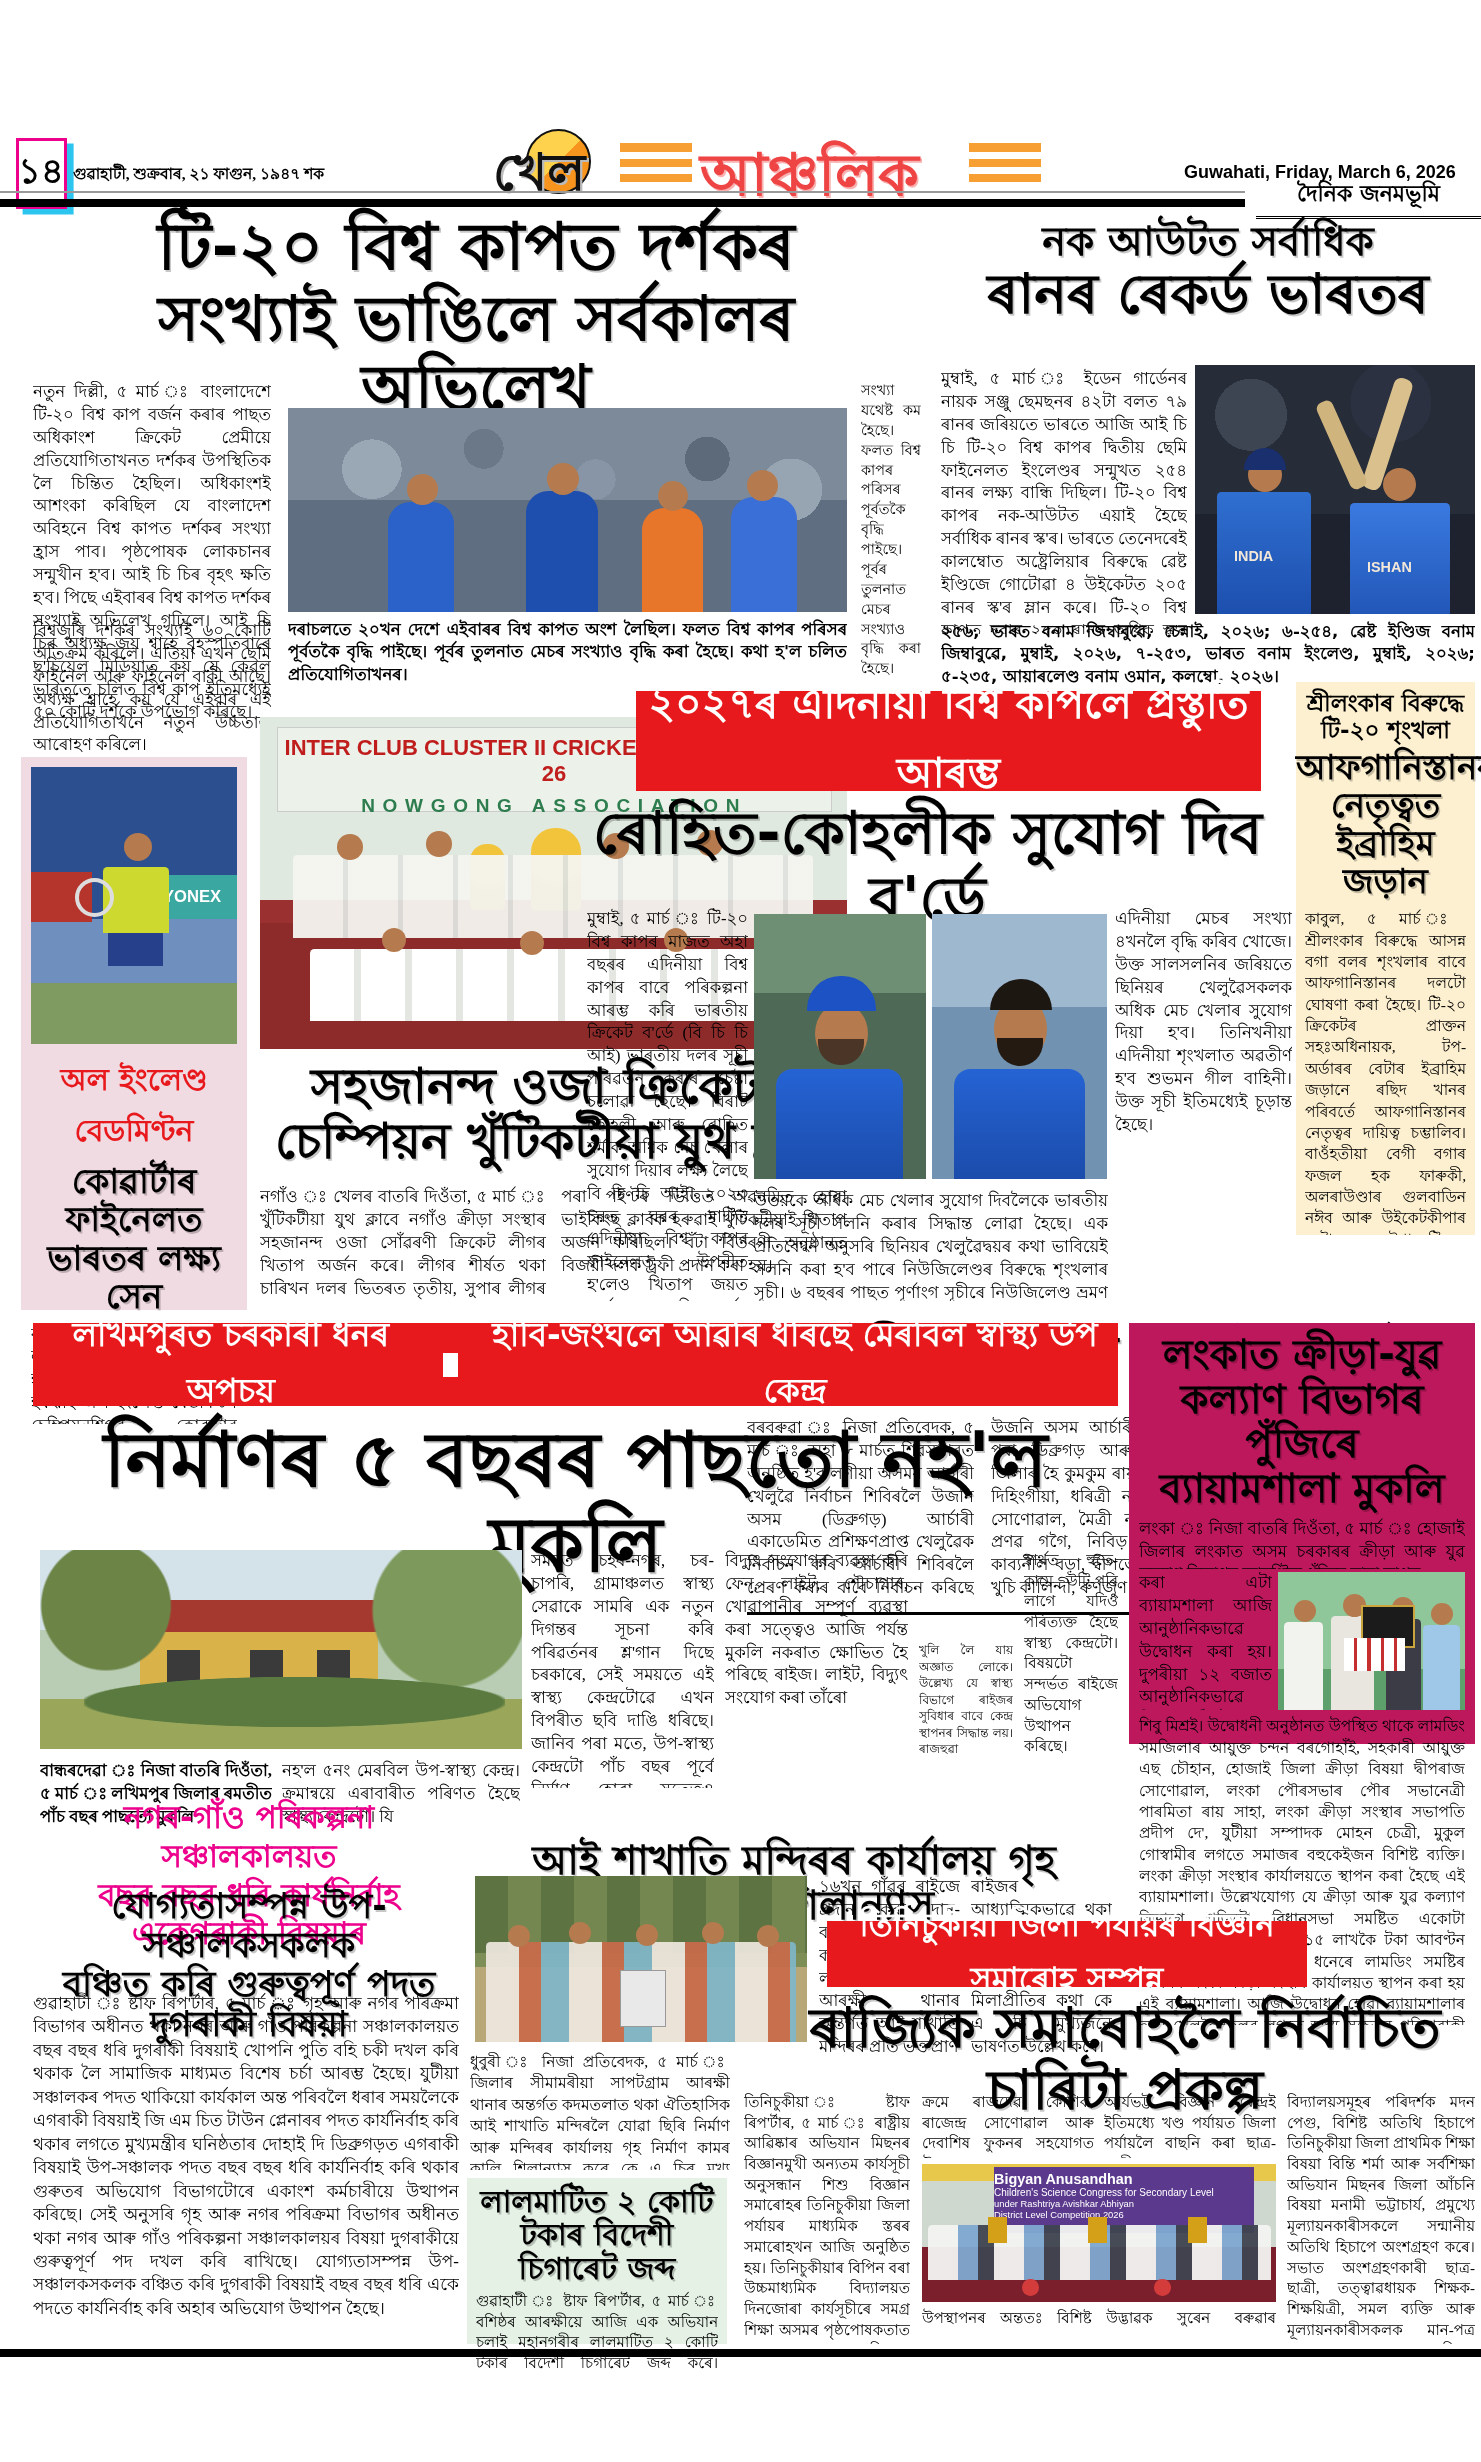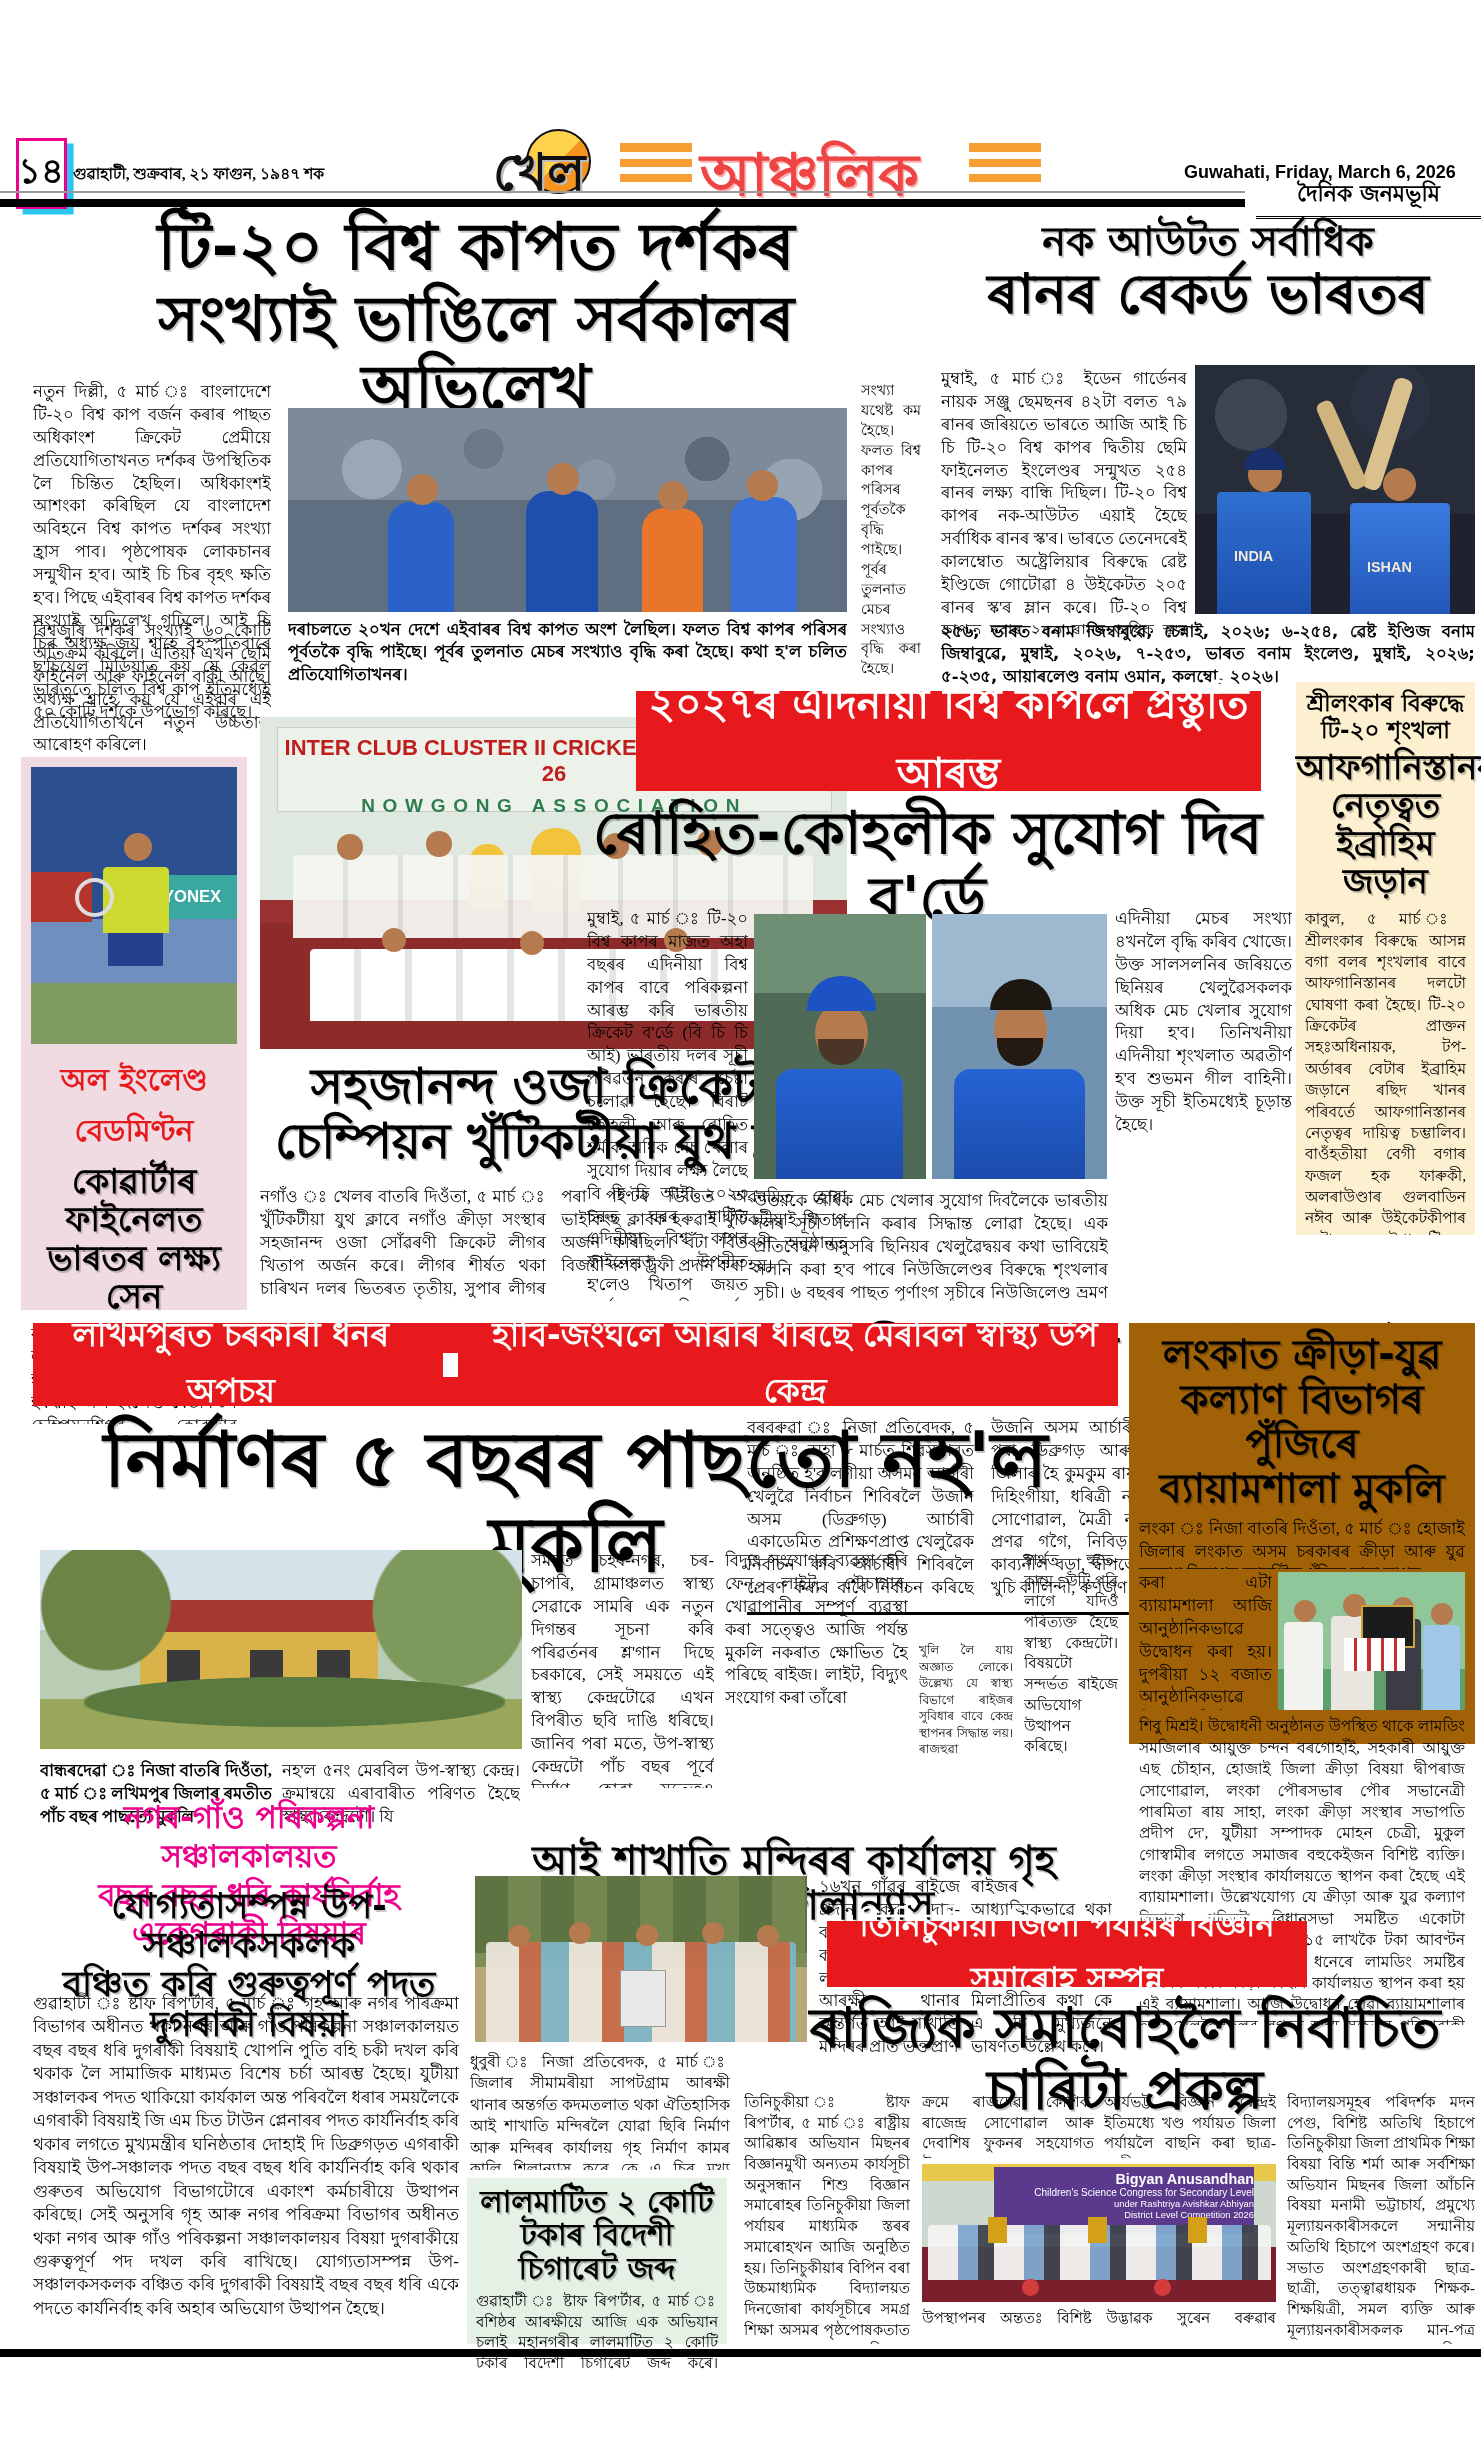--- a/index.html
+++ b/index.html
@@ -212,21 +212,21 @@
     <div class="abs" style="left:310px;top:-16.6px;width:199px;height:155px;background:radial-gradient(circle,#7d995b 0 60%,transparent 62%);"></div>
     <div class="abs" style="left:44px;top:127px;width:421px;height:50px;background:radial-gradient(ellipse,#5a7a3f 0 70%,transparent 72%);"></div>
   </div>
   <div class="abs body-txt" style="left:531px;top:1550px;width:183px;height:238px;overflow:hidden;">সময়ত চহৰ-নগৰ, চৰ-চাপৰি, গ্রামাঞ্চলত স্বাস্থ্য সেৱাকে সামৰি এক নতুন দিগন্তৰ সূচনা কৰি পৰিৱর্তনৰ শ্ল'গান দিছে চৰকাৰে, সেই সময়তে এই স্বাস্থ্য কেন্দ্রটোৱে এখন বিপৰীত ছবি দাঙি ধৰিছে। জানিব পৰা মতে, উপ-স্বাস্থ্য কেন্দ্রটো পাঁচ বছৰ পূর্বে নির্মাণ হোৱা সত্ত্বেও আজিও মুকলি নোহোৱাত স্থায়ী ৰাইজ ক্ষুব্ধ হৈ পৰিছে। হাবি-জংঘলেৰে ভৰি পৰা স্বাস্থ্য কেন্দ্রটো অনৈতিক কার্যকলাপৰ আশ্রয়স্থলীলৈহে পৰিণত হোৱাৰ উপৰি গৰু-ছাগলীৰ আশ্রয়স্থলী হৈ পৰিছে। কেন্দ্রটোত</div>
   <div class="abs body-txt" style="left:725px;top:1550px;width:183px;height:238px;overflow:hidden;">বিদ্যুৎ সংযোগৰ ব্যৱস্থা কৰি ফেন, লাইট, শৌচাগাৰ, খোৱাপানীৰ সম্পূর্ণ ব্যৱস্থা কৰা সত্ত্বেও আজি পর্যন্ত মুকলি নকৰাত ক্ষোভিত হৈ পৰিছে ৰাইজ। লাইট, বিদ্যুৎ সংযোগ কৰা তাঁৰো</div>
   <div class="abs body-txt" style="left:919px;top:1642px;width:94px;height:238px;overflow:hidden;font-size:12px;">খুলি লৈ যায় অজ্ঞাত লোকে। উল্লেখ্য যে স্বাস্থ্য বিভাগে ৰাইজৰ সুবিধাৰ বাবে কেন্দ্র স্থাপনৰ সিদ্ধান্ত লয়। ৰাজহুৱা</div>
   <div class="abs body-txt" style="left:1024px;top:1550px;width:94px;height:238px;overflow:hidden;font-size:15px;">স্বার্থত হুতে-কামে উটি-পৰি লাগে যদিও পৰিত্যক্ত হৈছে স্বাস্থ্য কেন্দ্রটো। বিষয়টো সন্দর্ভত ৰাইজে অভিযোগ উত্থাপন কৰিছে।</div>
   <div class="abs body-txt" style="left:40px;top:1760px;width:232px;height:77px;overflow:hidden;font-weight:700;">বান্ধৰদেৱা ঃ নিজা বাতৰি দিওঁতা, ৫ মার্চ ঃ লখিমপুৰ জিলাৰ ৰমতীত পাঁচ বছৰ পাছতো মুকলি</div>
   <div class="abs body-txt" style="left:282px;top:1760px;width:238px;height:77px;overflow:hidden;">নহ'ল ৫নং মেৰবিল উপ-স্বাস্থ্য কেন্দ্র। ক্রমান্বয়ে এৰাবাৰীত পৰিণত হৈছে স্বাস্থ্য কেন্দ্রটো। যি</div>
 
-  <div class="abs" style="left:1129px;top:1323px;width:346px;height:421px;background:#a16207;">
+  <div class="abs" style="left:1129px;top:1323px;width:346px;height:421px;background:#be185d;">
     <div class="headline" style="margin-top:8.9px;">
       <div style="font-size:40px;">লংকাত ক্রীড়া-যুৱ</div>
       <div style="font-size:40px;">কল্যাণ বিভাগৰ পুঁজিৰে</div>
       <div style="font-size:40px;">ব্যায়ামশালা মুকলি</div>
     </div>
     <div class="body-txt" style="margin:6.6px 10px 0 10px;height:51px;overflow:hidden;">লংকা ঃ নিজা বাতৰি দিওঁতা, ৫ মার্চ ঃ হোজাই জিলাৰ লংকাত অসম চৰকাৰৰ ক্রীড়া আৰু যুৱ কল্যাণ বিভাগৰ আবণ্টিত পুঁজিৰ দ্বাৰা স্থাপন</div>
     <div style="position:relative;margin:3.3px 10px 0 10px;height:138px;">
       <div class="body-txt" style="position:absolute;left:0;top:0;width:133px;height:138px;overflow:hidden;">কৰা এটা ব্যায়ামশালা আজি আনুষ্ঠানিকভাৱে উদ্বোধন কৰা হয়। দুপৰীয়া ১২ বজাত আনুষ্ঠানিকভাৱে ফিতা কাটি উদ্বোধন কৰে লামডিং সমষ্টিৰ বিধায়ক</div>
       <div class="photo" style="left:139px;top:0;width:187px;height:138px;background:linear-gradient(180deg,#8fc79a 0 70%,#5da06b 70% 100%);">
         <div class="pers" style="left:5.5px;top:50px;width:39px;height:89px;background:#f2f2ee;"></div>
@@ -283,21 +283,21 @@
   <div class="abs red-banner" style="left:827px;top:1921px;width:480px;height:66px;">
     <span style="font-size:32px;">তিনিচুকীয়া জিলা পর্যায়ৰ বিজ্ঞান সমাৰোহ সম্পন্ন</span>
   </div>
   <div class="abs headline" style="left:775px;top:1998px;width:700px;">
     <span style="font-size:55px;">ৰাজ্যিক সমাৰোহলৈ নির্বাচিত চাৰিটা প্রকল্প</span>
   </div>
   <div class="abs body-txt" style="left:744px;top:2092px;width:166px;height:252px;overflow:hidden;font-size:15px;">তিনিচুকীয়া ঃ ষ্টাফ ৰিপ'র্টাৰ, ৫ মার্চ ঃ ৰাষ্ট্রীয় আৱিষ্কাৰ অভিযান মিছনৰ বিজ্ঞানমুখী অন্যতম কার্যসূচী অনুসন্ধান শিশু বিজ্ঞান সমাৰোহৰ তিনিচুকীয়া জিলা পর্যায়ৰ মাধ্যমিক স্তৰৰ সমাৰোহখন আজি অনুষ্ঠিত হয়। তিনিচুকীয়াৰ বিপিন বৰা উচ্চমাধ্যমিক বিদ্যালয়ত দিনজোৰা কার্যসূচীৰে সমগ্র শিক্ষা অসমৰ পৃষ্ঠপোষকতাত আৰু অসম বিজ্ঞান প্রযুক্তিবিদ্যা আৰু পৰিৱেশ পৰিষদৰ সৌজন্যত, আর্যভট্ট বিজ্ঞান কেন্দ্র তিনিচুকীয়া জিলাৰ উদ্যোগত অনুষ্ঠিত হয়। সমাৰোহত শদিয়া, কাকপথাৰ, হাপজান, মার্ঘেৰিটা আৰু তিনিচুকীয়া নগৰ শিক্ষা খণ্ডৰ</div>
   <div class="abs body-txt" style="left:922px;top:2092px;width:172px;height:66px;overflow:hidden;font-size:15px;">ক্রমে ৰাজদেৱ কৌশিক, ৰাজেন্দ্র সোণোৱাল আৰু দেবাশিষ ফুকনৰ সহযোগত উপস্থাপন কৰে। প্রকল্পসমূহৰ মূল্যায়নকাৰী হিচাপে অংশগ্রহণ কৰি অর্কিড বিশেষজ্ঞ ক্ষণজিৎ গগৈ, বিজ্ঞান শিক্ষক মনীষ সিং, মাকুম মহাবিদ্যালয়ৰ সহযোগী অধ্যাপক শংকৰজ্যোতি বৰুৱা আৰু প্রকৃতিকর্মী সুমিত দাসে নিম্ন শাখাত তিনিটা আৰু উচ্চশাখাত এটা মুঠ চাৰিটা প্রকল্প ৰাজ্যিক পর্যায়লৈ বাছনি কৰে। প্রকল্প</div>
   <div class="abs body-txt" style="left:1104px;top:2092px;width:172px;height:66px;overflow:hidden;font-size:15px;">আর্যভট্ট বিজ্ঞান কেন্দ্রই ইতিমধ্যে খণ্ড পর্যায়ত জিলা পর্যায়লৈ বাছনি কৰা ছাত্র-ছাত্রীসকলে অংশগ্রহণ কৰে। নিম্ন শাখাত (নৱম পৰা দশম শ্রেণী) আৰু উচ্চশাখাত (একাদশ পৰা দ্বাদশ শ্রেণী) স্তৰৰ ছাত্র-ছাত্রীসকলে প্রকল্পৰ মূল বিষয় 'জলবায়ু পৰিৱর্তনৰ বোধগম্যতা আৰু জলবায়ু ক্রিয়া'ৰ আধাৰত প্রস্তুত কৰা প্রকল্পসমূহ জিলা সমন্বয়ক আকাশ গগৈৰ তত্ত্বাৱধানত আৰু বিজ্ঞান কেন্দ্র হাপজান, ছৈখোৱা আৰু গুইজান</div>
   <div class="photo" style="left:922px;top:2164px;width:354px;height:138px;background:linear-gradient(180deg,#e8c84a 0 12%,#cfd8cf 12% 60%,#7a1f2b 60% 100%);">
-    <div class="abs" style="left:72px;top:3.3px;width:260px;height:66px;background:#5b3a8e;color:#fff;text-align:right;
+    <div class="abs" style="left:72px;top:3.3px;width:260px;height:66px;background:#5b3a8e;color:#fff;text-align:left;
                 font-family:'Liberation Sans',sans-serif;">
       <div style="font-size:14.4px;font-weight:700;margin-top:3.3px;">Bigyan Anusandhan</div>
       <div style="font-size:10px;">Children's Science Congress for Secondary Level</div>
       <div style="font-size:9.4px;">under Rashtriya Avishkar Abhiyan</div>
       <div style="font-size:9.4px;">District Level Competition 2026</div>
     </div>
     <div class="pers" style="left:5.5px;top:61px;width:343px;height:55px;background:
          repeating-linear-gradient(90deg,#f3f4f2 0 30px,#7fa8d0 30px 50px,#3f4450 50px 66px);opacity:.95;"></div>
     <div class="abs" style="left:66px;top:53px;width:19px;height:25.5px;background:#d4a017;"></div>
     <div class="abs" style="left:166px;top:53px;width:19px;height:25.5px;background:#d4a017;"></div>

